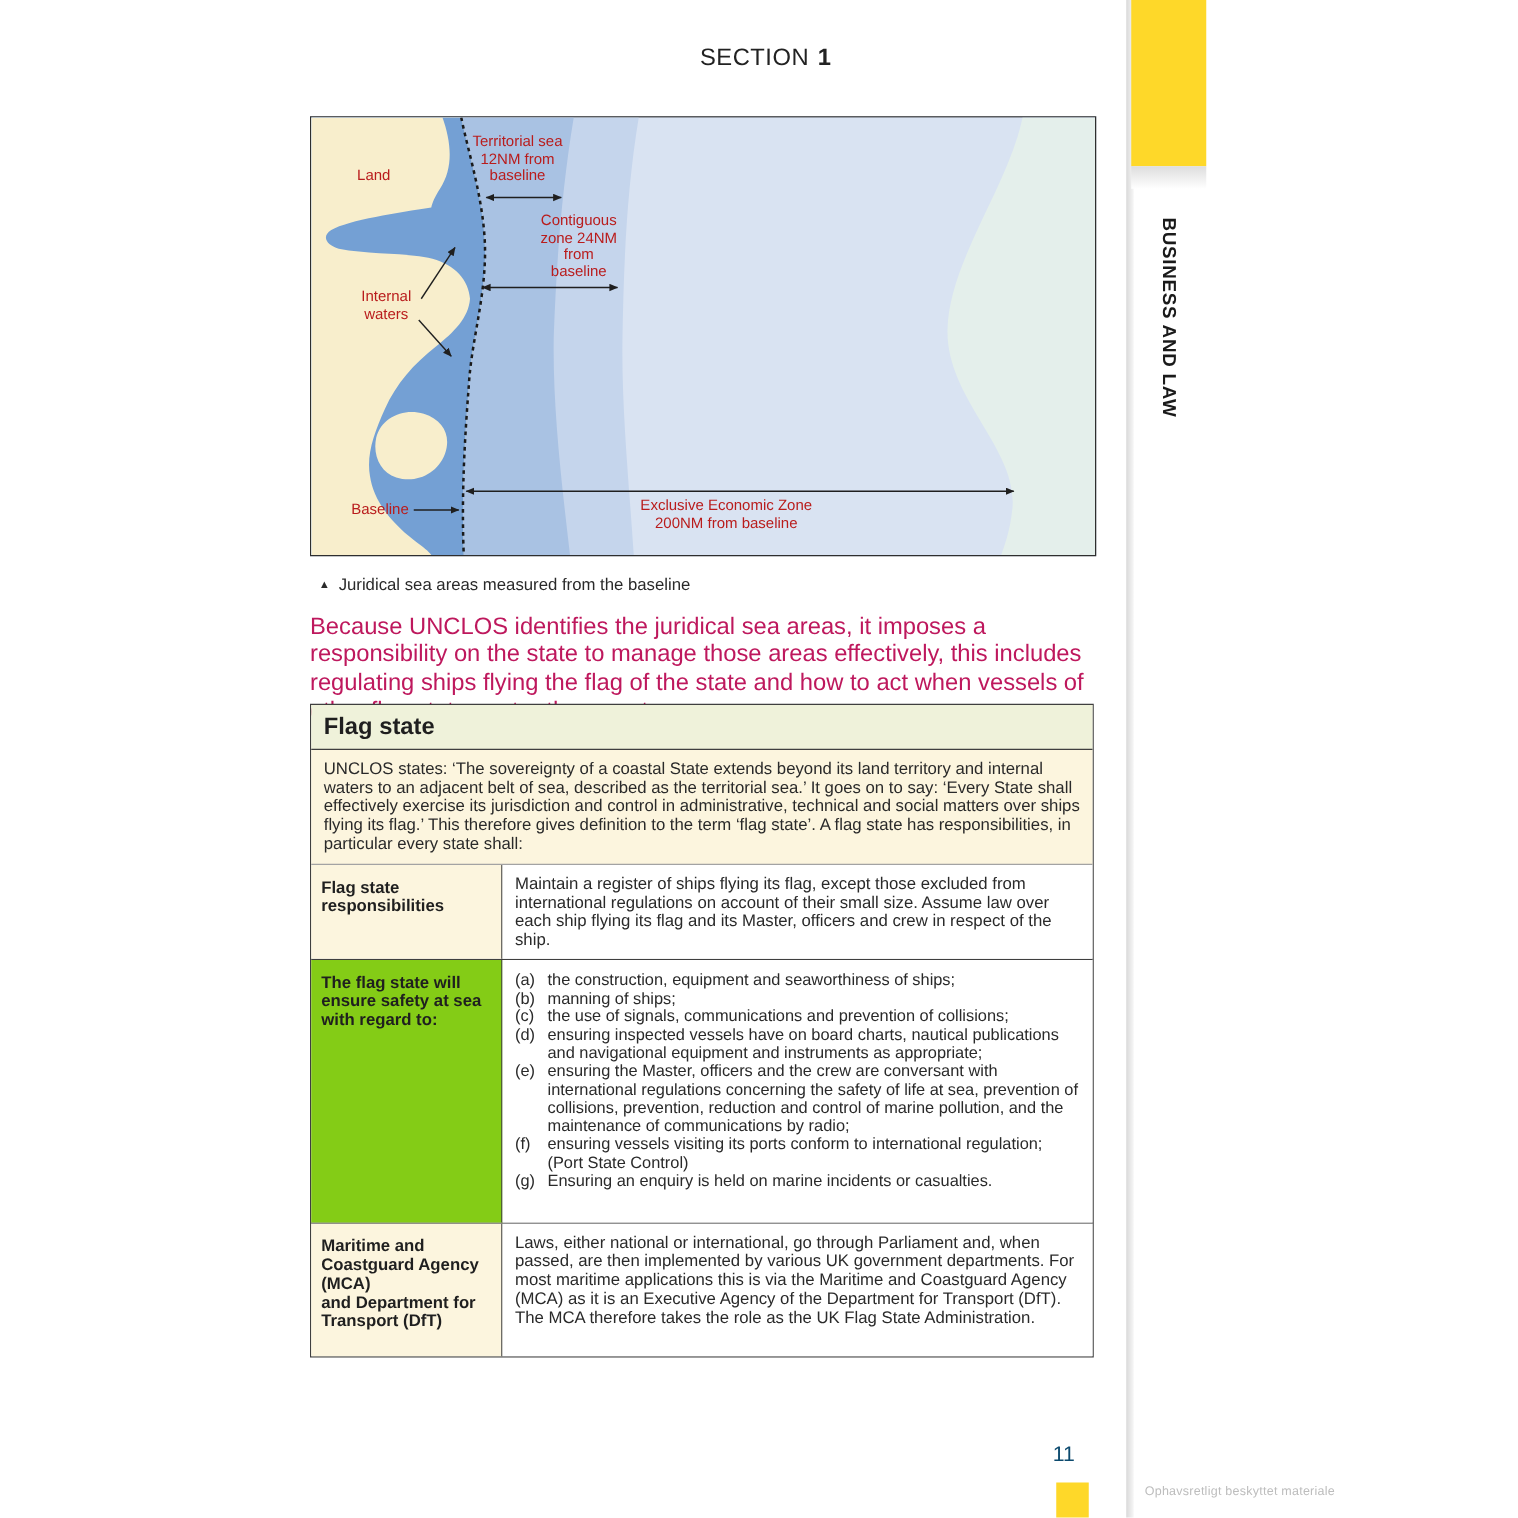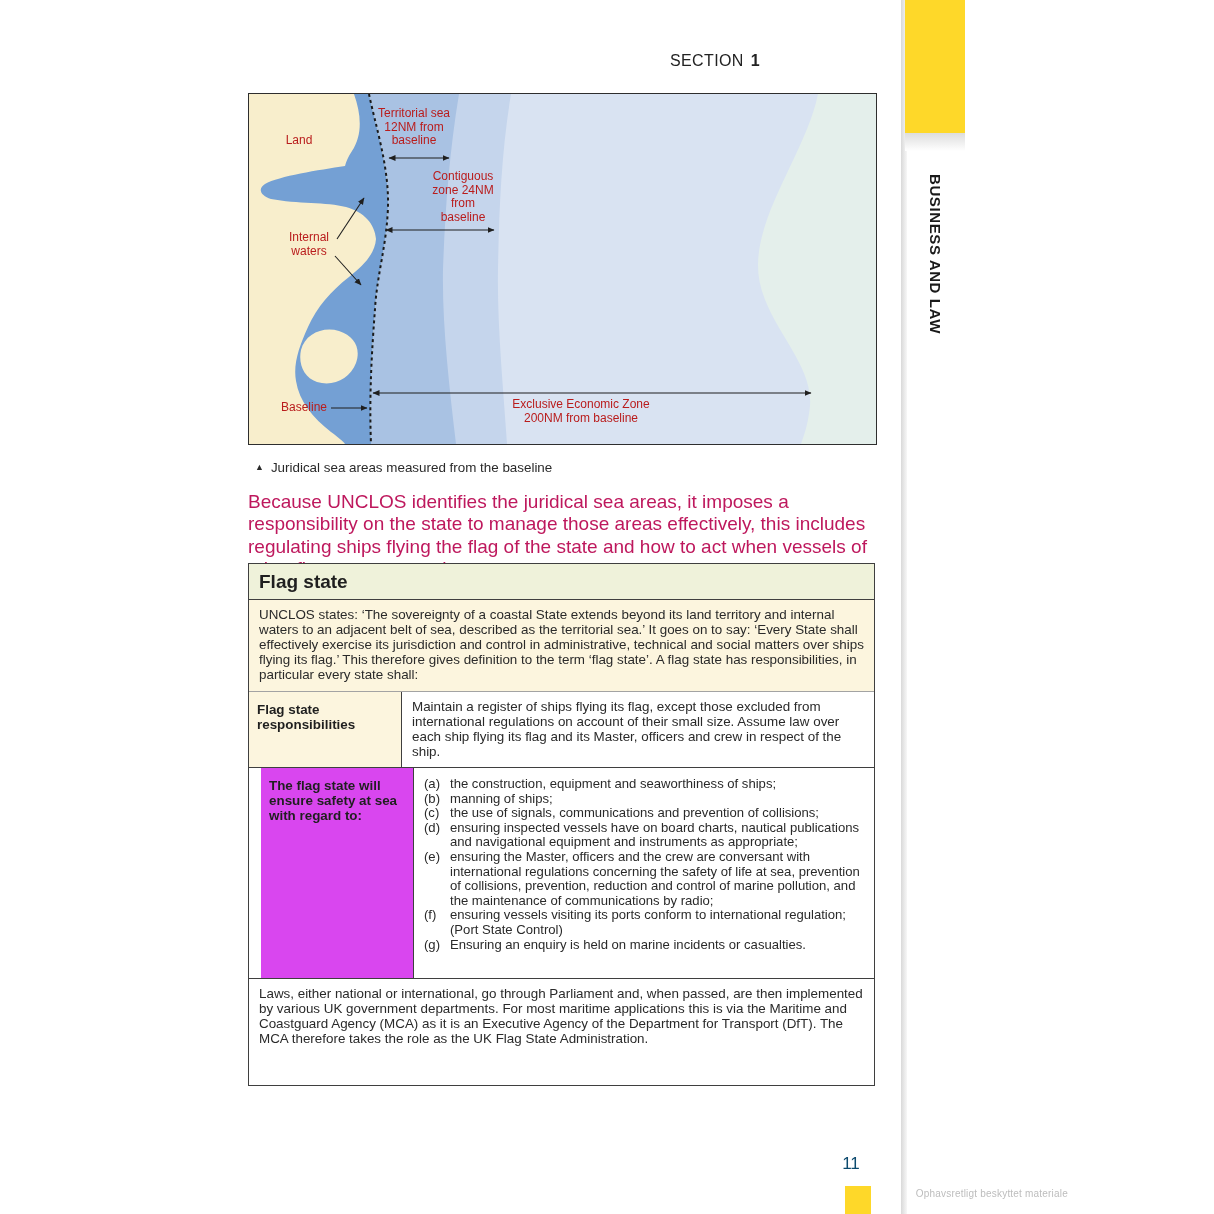--- a/index.html
+++ b/index.html
@@ -2,22 +2,22 @@
 <html><head>
 <meta charset="utf-8">
 <style>
   html,body{margin:0;padding:0;}
   body{
     width:1214px;height:1214px;position:relative;background:#ffffff;
     font-family:"Liberation Sans", sans-serif;color:#2a2a2a;overflow:hidden;
   }
   
   .section-heading{
-    position:absolute;top:52px;left:560px;width:310px;text-align:center;
-    font-size:16px;letter-spacing:.4px;color:#222;
+    position:absolute;top:36px;left:560px;width:310px;text-align:left;
+    font-size:19px;letter-spacing:.4px;color:#222;
   }
   .section-heading .num{font-weight:bold;margin-left:7px;}
   
   .page-edge{
     position:absolute;left:901px;top:0;width:6px;height:1214px;
     background:linear-gradient(to right,#d9d9d9,#f7f7f7);
   }
   .side-tab{position:absolute;left:905px;top:0;width:60px;height:133px;}
   .tab-shadow{
     position:absolute;left:905px;top:133px;width:60px;height:18px;
@@ -165,21 +165,21 @@
   <div class="t-title" style="background:#EFF2DA;">Flag state</div>
   <div class="t-intro" style="background:#FCF5DE;">UNCLOS states: ‘The sovereignty of a coastal State extends beyond its land territory and internal waters to an adjacent belt of sea, described as the territorial sea.’ It goes on to say: ‘Every State shall effectively exercise its jurisdiction and control in administrative, technical and social matters over ships flying its flag.’ This therefore gives definition to the term ‘flag state’. A flag state has responsibilities, in particular every state shall:</div>
 
   <div class="t-row">
     <div class="t-left" style="background:#FCF5DE;">Flag state
 responsibilities</div>
     <div class="t-right r1">Maintain a register of ships flying its flag, except those excluded from international regulations on account of their small size. Assume law over each ship flying its flag and its Master, officers and crew in respect of the ship.</div>
   </div>
 
   <div class="t-row">
-    <div class="t-left" style="background:#d946ef;margin-left:12px;">The flag state will
+    <div class="t-left" style="background:#84cc16;">The flag state will
 ensure safety at sea
 with regard to:</div>
     <div class="t-right t-list r2">
       <div class="li">
         <span class="li-label">(a)</span>
         <span class="li-text">the construction, equipment and seaworthiness of ships;</span>
       </div>
       <div class="li">
         <span class="li-label">(b)</span>
         <span class="li-text">manning of ships;</span>
@@ -205,19 +205,24 @@
         <span class="li-text">(Port State Control)</span>
       </div>
       <div class="li">
         <span class="li-label">(g)</span>
         <span class="li-text">Ensuring an enquiry is held on marine incidents or casualties.</span>
       </div>
     </div>
   </div>
 
   <div class="t-row">
+    <div class="t-left" style="background:#FCF5DE;">Maritime and
+Coastguard Agency
+(MCA)
+and Department for
+Transport (DfT)</div>
     <div class="t-right r3">Laws, either national or international, go through Parliament and, when passed, are then implemented by various UK government departments. For most maritime applications this is via the Maritime and Coastguard Agency (MCA) as it is an Executive Agency of the Department for Transport (DfT). The MCA therefore takes the role as the UK Flag State Administration.</div>
   </div>
 </div>
 
 <div class="page-number">11</div>
 <div class="corner-square" style="background:#FED829;"></div>
 <div class="copyright">Ophavsretligt beskyttet materiale</div>
 
 </body></html>

